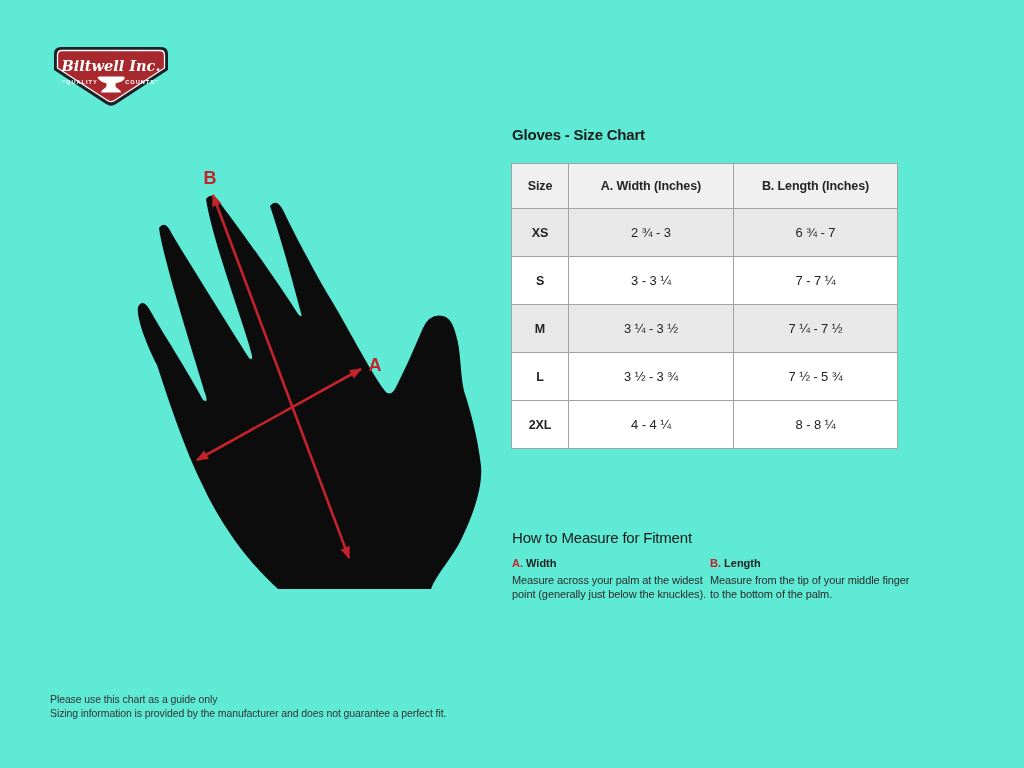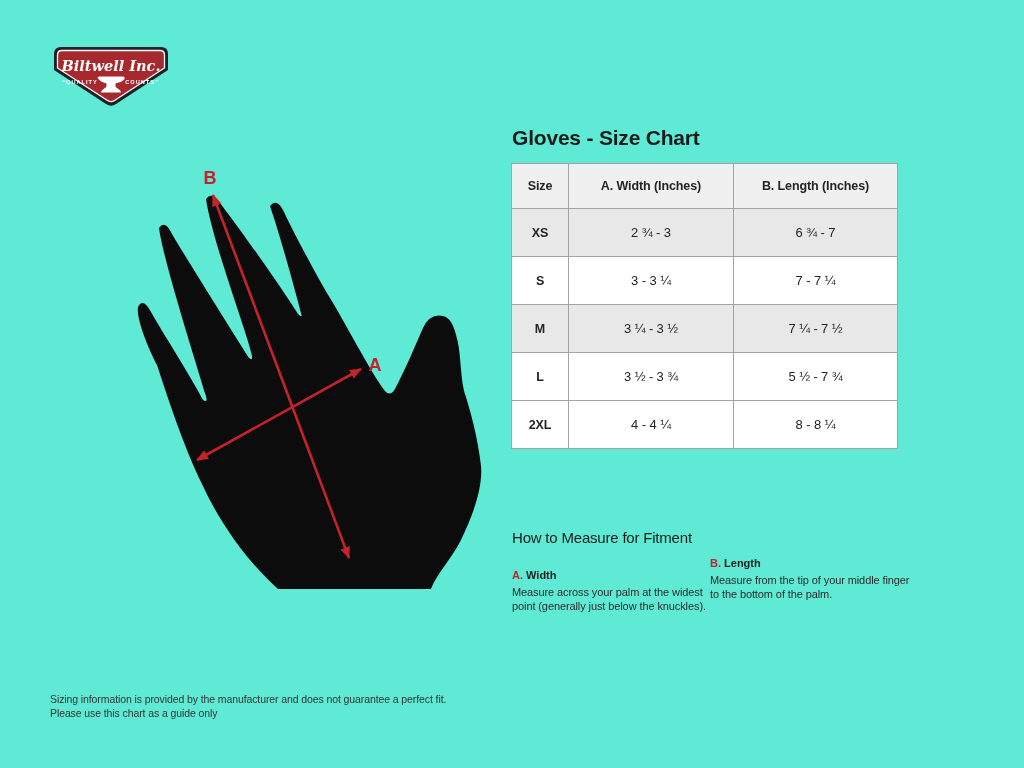--- a/index.html
+++ b/index.html
@@ -6,21 +6,21 @@
   #page{
     position:relative;width:1024px;height:768px;background:#5eead4;overflow:hidden;
     font-family:"Liberation Sans",sans-serif;color:#1e1e1e;
   }
   
   #logo{position:absolute;left:52px;top:46px;width:118px;height:62px;}
   
   #hand-figure{position:absolute;left:0;top:0;width:1024px;height:768px;pointer-events:none;}
   
   .chart-title{
-    position:absolute;left:512px;top:126px;font-size:21px;font-weight:bold;
+    position:absolute;left:512px;top:126px;font-size:15px;font-weight:bold;
     color:#1b1b1b;letter-spacing:-0.2px;
   }
   table.size-table{
     position:absolute;left:511px;top:163px;width:386px;border-collapse:collapse;
     table-layout:fixed;
   }
   table.size-table td,table.size-table th{
     border:1px solid #a3a3a3;text-align:center;vertical-align:middle;
     font-size:13px;color:#242424;letter-spacing:-0.1px;background:#ffffff;margin-left:24px;
   }
@@ -30,21 +30,21 @@
   table.size-table tr.striped td{background:#e9e8e8;}
   col.c-size{width:57px;}
   col.c-width{width:165px;}
   col.c-length{width:164px;}
   
   .howto-title{
     position:absolute;left:512px;top:529px;font-size:15px;font-weight:normal;
     color:#1b1b1b;letter-spacing:-0.2px;
   }
   .howto-item{position:absolute;top:557px;}
-  .howto-item.col-a{left:512px;width:196px;margin-top:12px;}
+  .howto-item.col-a{left:512px;width:196px;}
   .howto-item.col-b{left:710px;width:215px;}
   .howto-item .item-head{font-size:11px;font-weight:bold;color:#1f1f1f;margin-bottom:4px;}
   .howto-item .item-head .key{color:#c4232b;}
   .howto-item .item-text{
     font-size:11px;line-height:14px;color:#2b2b2b;white-space:pre-line;letter-spacing:-0.1px;
   }
   
   .footnote{
     position:absolute;left:50px;top:692px;font-size:10.5px;line-height:14px;color:#333333;
     letter-spacing:-0.1px;
@@ -136,21 +136,21 @@
         <td>7 - 7 ¼</td>
       </tr>
       <tr class="striped">
         <td class="size-col">M</td>
         <td>3 ¼ - 3 ½</td>
         <td>7 ¼ - 7 ½</td>
       </tr>
       <tr>
         <td class="size-col">L</td>
         <td>3 ½ - 3 ¾</td>
-        <td>5 ½ - 7 ¾</td>
+        <td>7 ½ - 5 ¾</td>
       </tr>
       <tr>
         <td class="size-col">2XL</td>
         <td>4 - 4 ¼</td>
         <td>8 - 8 ¼</td>
       </tr>
     </tbody>
   </table>
 
   <div class="howto-title">How to Measure for Fitment</div>
@@ -167,17 +167,17 @@
   <div class="howto-item col-b">
     <div class="item-head">
       <span class="key">B.</span>
       <span>Length</span>
     </div>
     <div class="item-text">Measure from the tip of your middle finger
 to the bottom of the palm.</div>
   </div>
 
   <div class="footnote">
+    <div>Please use this chart as a guide only</div>
     <div>Sizing information is provided by the manufacturer and does not guarantee a perfect fit.</div>
-    <div>Please use this chart as a guide only</div>
   </div>
 
 </div>
 
 </body></html>

